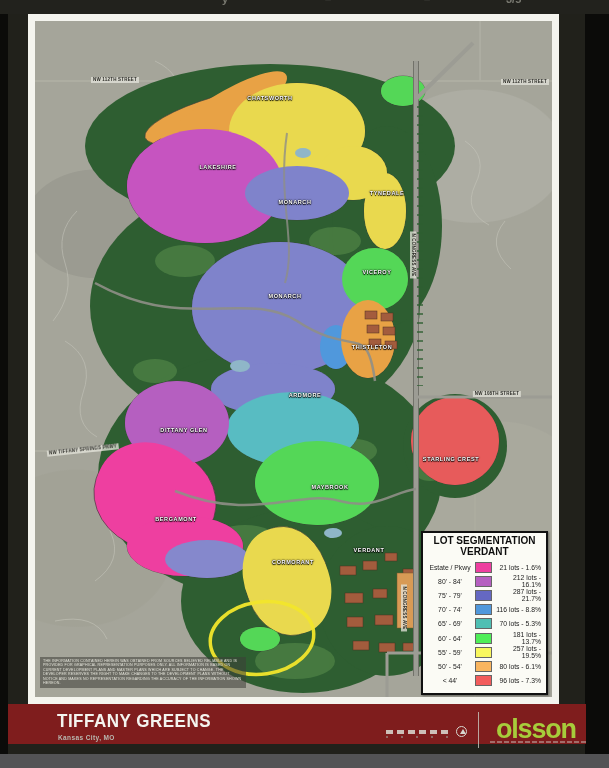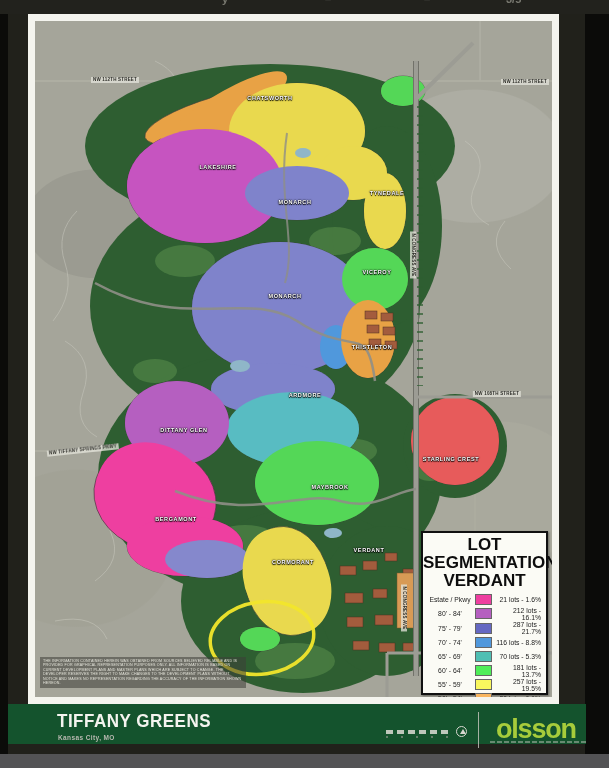--- a/index.html
+++ b/index.html
@@ -28,34 +28,34 @@
   #map svg { position:absolute; left:0; top:0; }
 
   .hood-label { position:absolute; transform:translate(-50%,-50%); color:#fff; font-size:5.5px; font-weight:bold;
     letter-spacing:.6px; text-shadow:0 0 1px #000,0 0 2px #000, 0 1px 1px #000; white-space:nowrap; z-index:3;}
   .street-label { position:absolute; transform:translate(-50%,-50%); color:#2b2b26; font-size:4.5px; font-weight:bold;
     background:rgba(226,226,216,.78); padding:0 2px; line-height:6px; white-space:nowrap; z-index:3; letter-spacing:.2px;}
 
   
   #legend { position:absolute; left:386px; top:510px; width:127px; height:164px; background:#fbfbf5;
     border:2.5px solid #101010; z-index:4; box-shadow:1px 1px 2px rgba(0,0,0,.4); }
-  #legend h1 { font-size:17px; line-height:1.05; text-align:center; color:#0d0d0d; margin-top:3px; letter-spacing:0; }
+  #legend h1 { font-size:10px; line-height:1.05; text-align:center; color:#0d0d0d; margin-top:3px; letter-spacing:0; }
   #legend-rows { margin-top:3px; }
   .lg-row { display:flex; align-items:center; height:14.2px; padding:0 5px; }
   .lg-label { width:44px; text-align:center; font-size:6.8px; color:#1c1c1c; }
   .lg-swatch { width:17px; height:11px; border:.5px solid #666; margin:0 3px; flex:0 0 auto; }
   .lg-val { flex:1; text-align:right; font-size:6.8px; color:#1c1c1c; }
 
   
   #disclaimer { position:absolute; left:5px; top:636px; width:206px; z-index:3;
     font-size:3.6px; line-height:1.25; color:#e4e4da; background:rgba(62,62,56,.55);
     padding:2px 3px; text-transform:uppercase; letter-spacing:.2px; }
 
   
-  #title-block { position:absolute; left:8px; top:704px; width:578px; height:40px; background:#14532d; z-index:5; }
+  #title-block { position:absolute; left:8px; top:704px; width:578px; height:40px; background:#7f1d1d; z-index:5; }
   #project-name { position:absolute; left:49px; top:6px; color:#f4f4ef; font-size:17px; font-weight:bold;
      letter-spacing:.5px; transform:scaleY(1.12); transform-origin:left top; }
   #project-loc { position:absolute; left:50px; top:30px; color:#b9b9b1; font-size:6.5px; font-weight:bold; letter-spacing:.4px;}
   #scale-bar { position:absolute; left:378px; top:26px; width:62px; height:4px;
      background:repeating-linear-gradient(90deg,#dcdcd4 0 7px, rgba(0,0,0,0) 7px 11px); opacity:.85;}
   #scale-ticks { position:absolute; left:378px; top:32px; width:62px; height:2px;
      background:repeating-linear-gradient(90deg,#9a9a92 0 2px, rgba(0,0,0,0) 2px 15px); opacity:.6;}
   #north-icon { position:absolute; left:448px; top:22px; width:11px; height:11px; border:1.5px solid #d8d8d0;
      border-radius:50%; }
   #north-icon:after { content:""; position:absolute; left:2.5px; top:1.5px; width:0; height:0;

